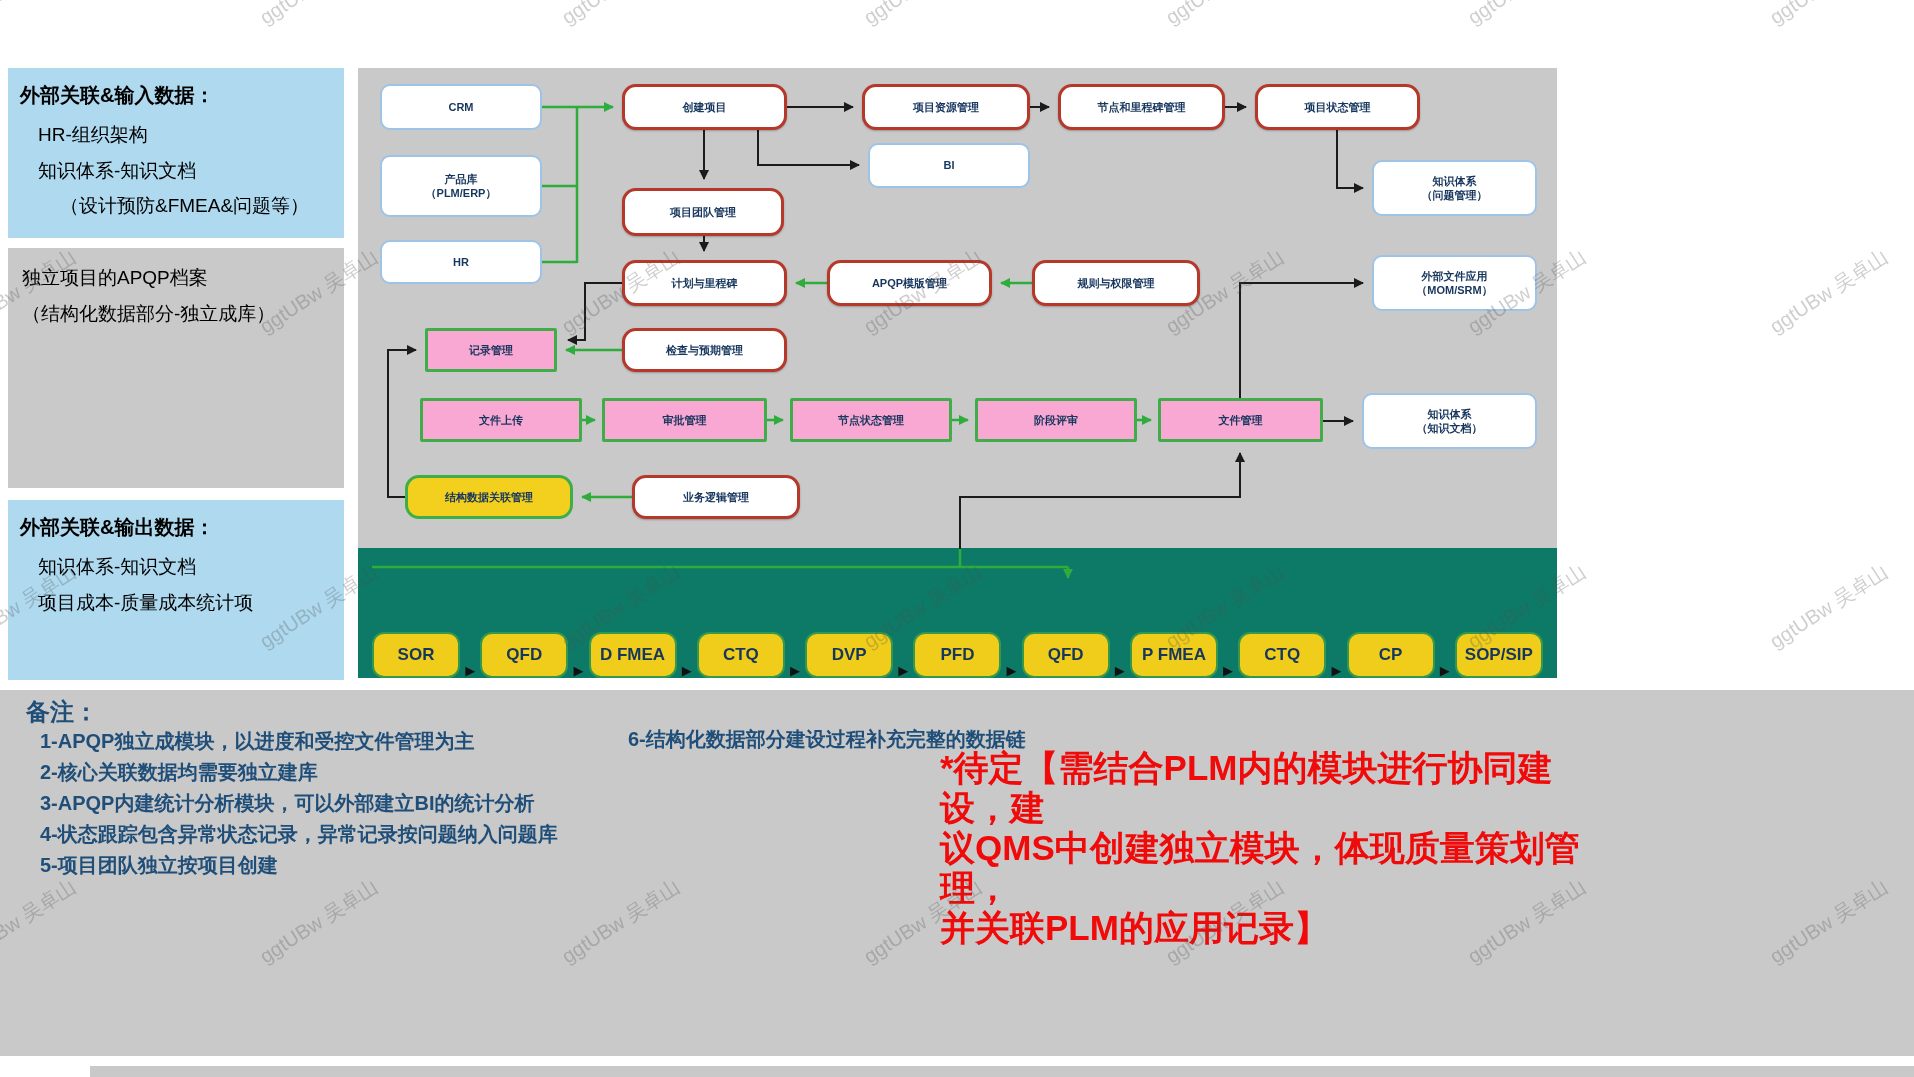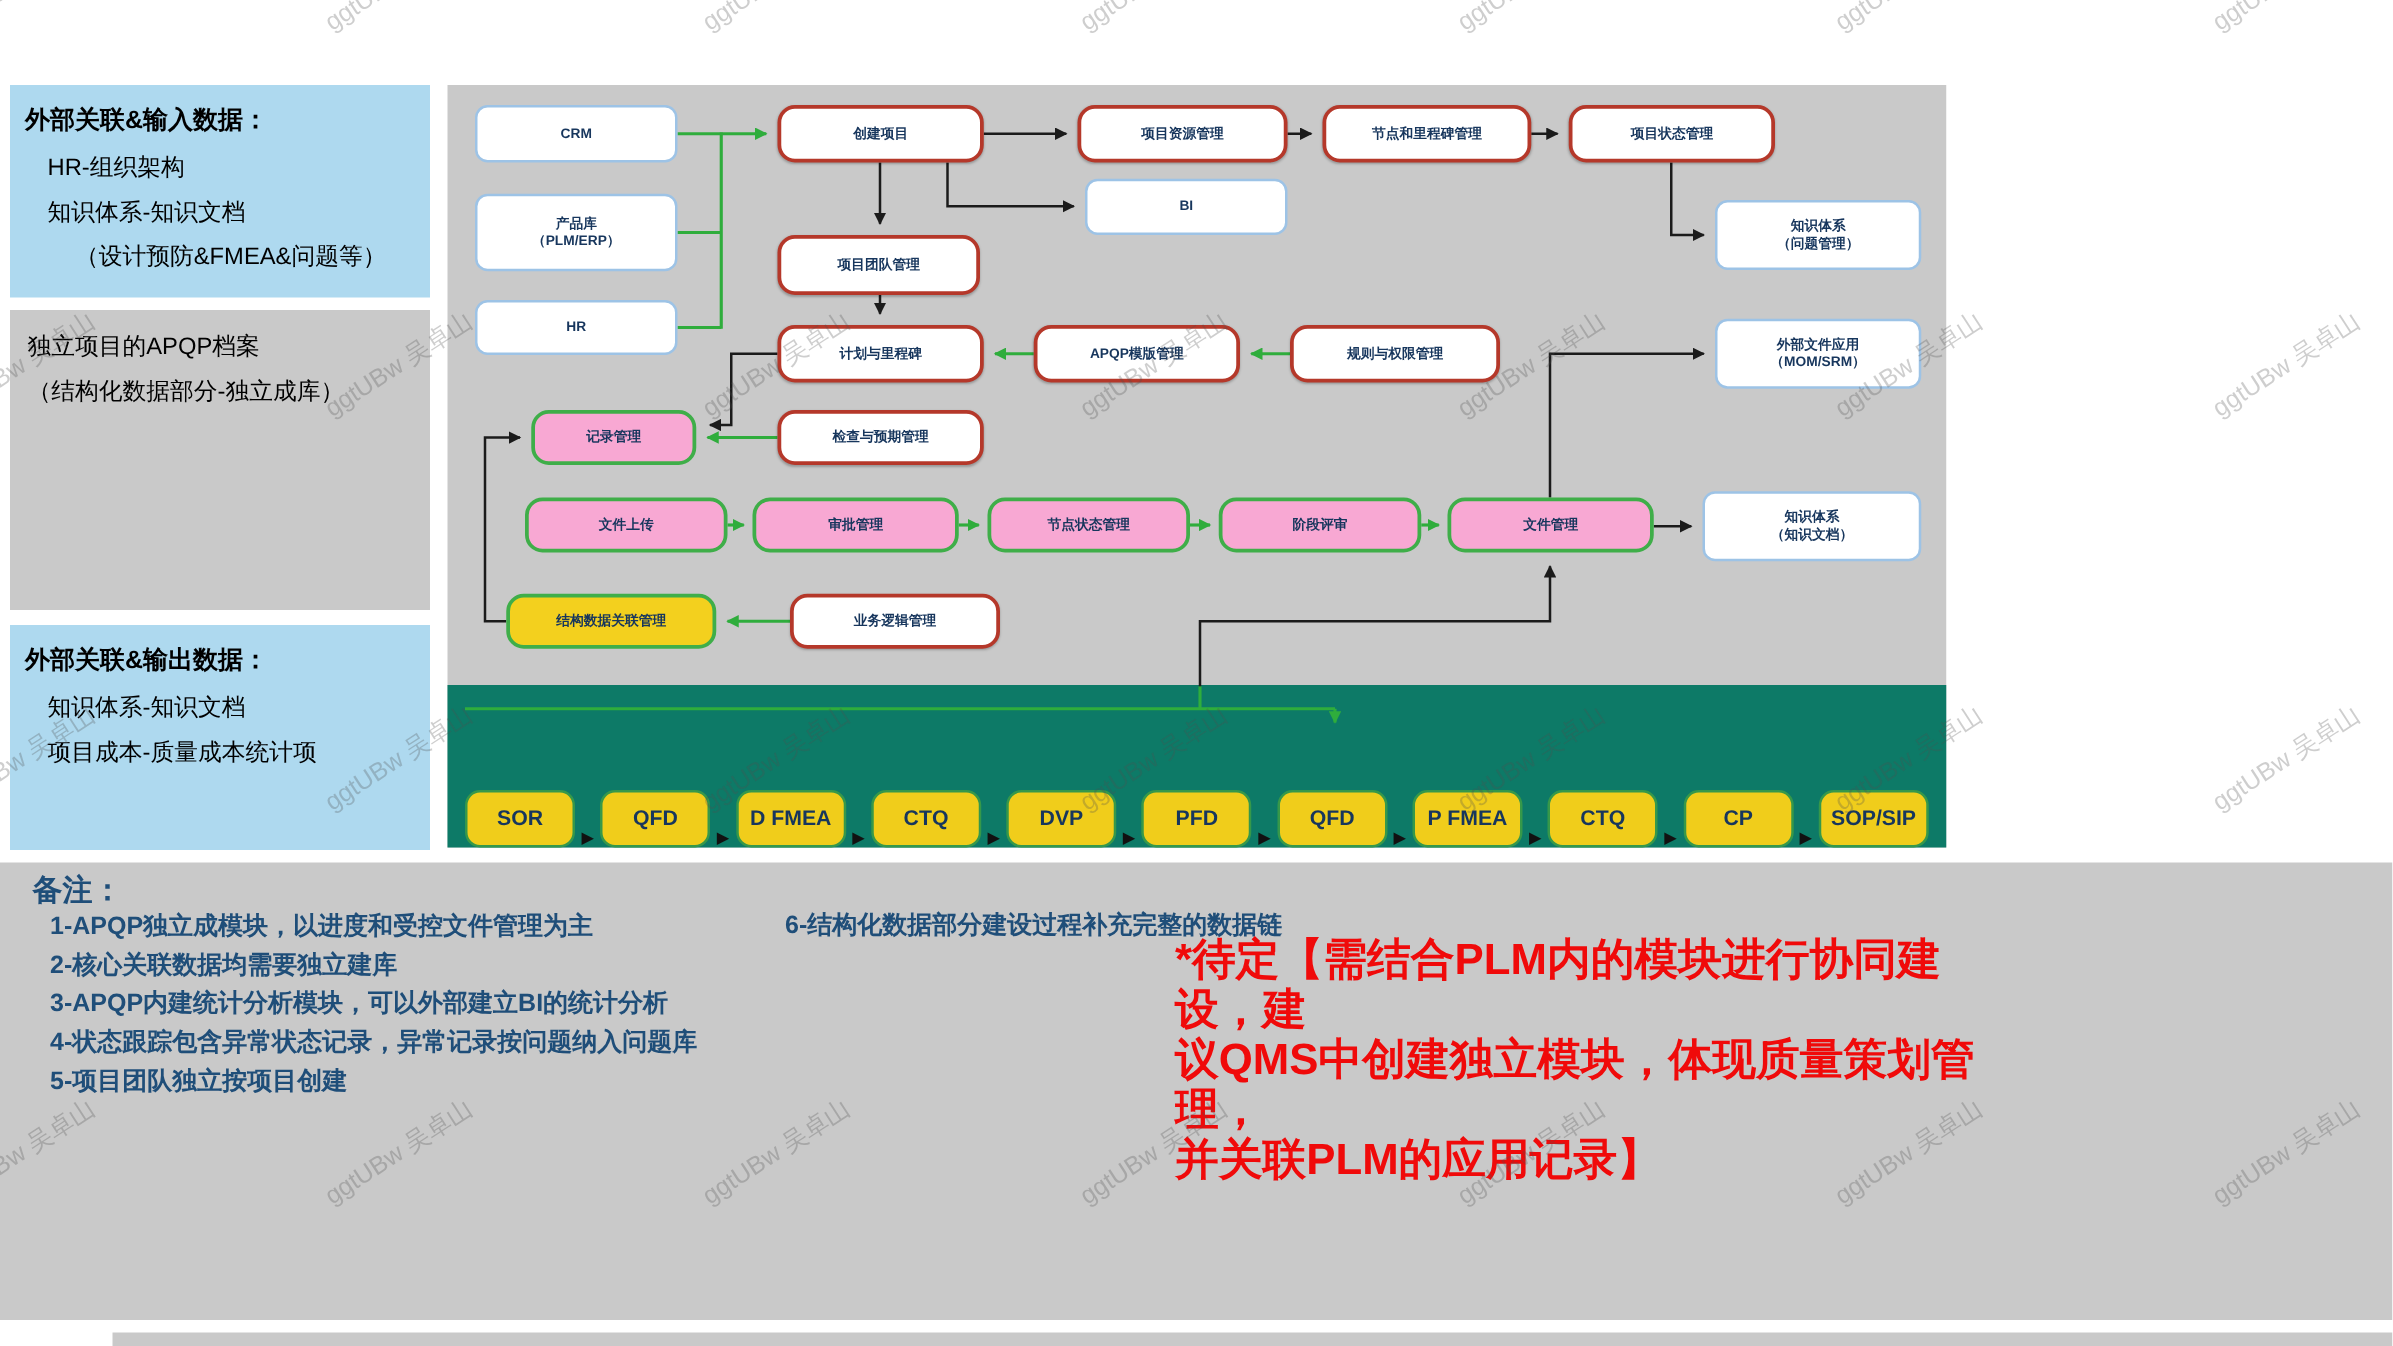--- a/index.html
+++ b/index.html
@@ -18,21 +18,21 @@
 
   
   .main{position:absolute;left:358px;top:68px;width:1199px;height:610px;background:#c9c9c9}
   .arrows{position:absolute;left:0;top:0;z-index:3;pointer-events:none}
 
   .node{position:absolute;z-index:4;display:flex;align-items:center;justify-content:center;
         text-align:center;font-weight:bold;color:#17365d;font-size:11px;line-height:1.3;
         white-space:pre-line;background:#fff}
   .node.blue{border:2px solid #9dc3e6;border-radius:10px}
   .node.red{border:3px solid #b5382a;border-radius:14px;box-shadow:0 1px 2px rgba(0,0,0,.25)}
-  .node.pink{background:#f8a8d3;border:3px solid #3fae49;border-radius:14px}
+  .node.pink{background:#f8a8d3;border:3px solid #3fae49;border-radius:2px}
   .node.yellow{background:#f3d01e;border:3px solid #3fae49;border-radius:14px}
 
   
   .band{position:absolute;left:0;top:480px;width:1199px;height:130px;background:#0d7a67;
         display:flex;align-items:flex-end;justify-content:space-between;padding:0 14px}
   .band-box{position:relative;z-index:2;background:#f0cd1b;border:2px solid #36984a;border-radius:12px;
         min-width:88px;height:46px;display:flex;align-items:center;justify-content:center;
         font-weight:bold;color:#17365d;font-size:17px;padding:0 8px}
   .band-arrow{position:relative;z-index:2;color:#111;font-size:13px;margin:0 -6px}
 

